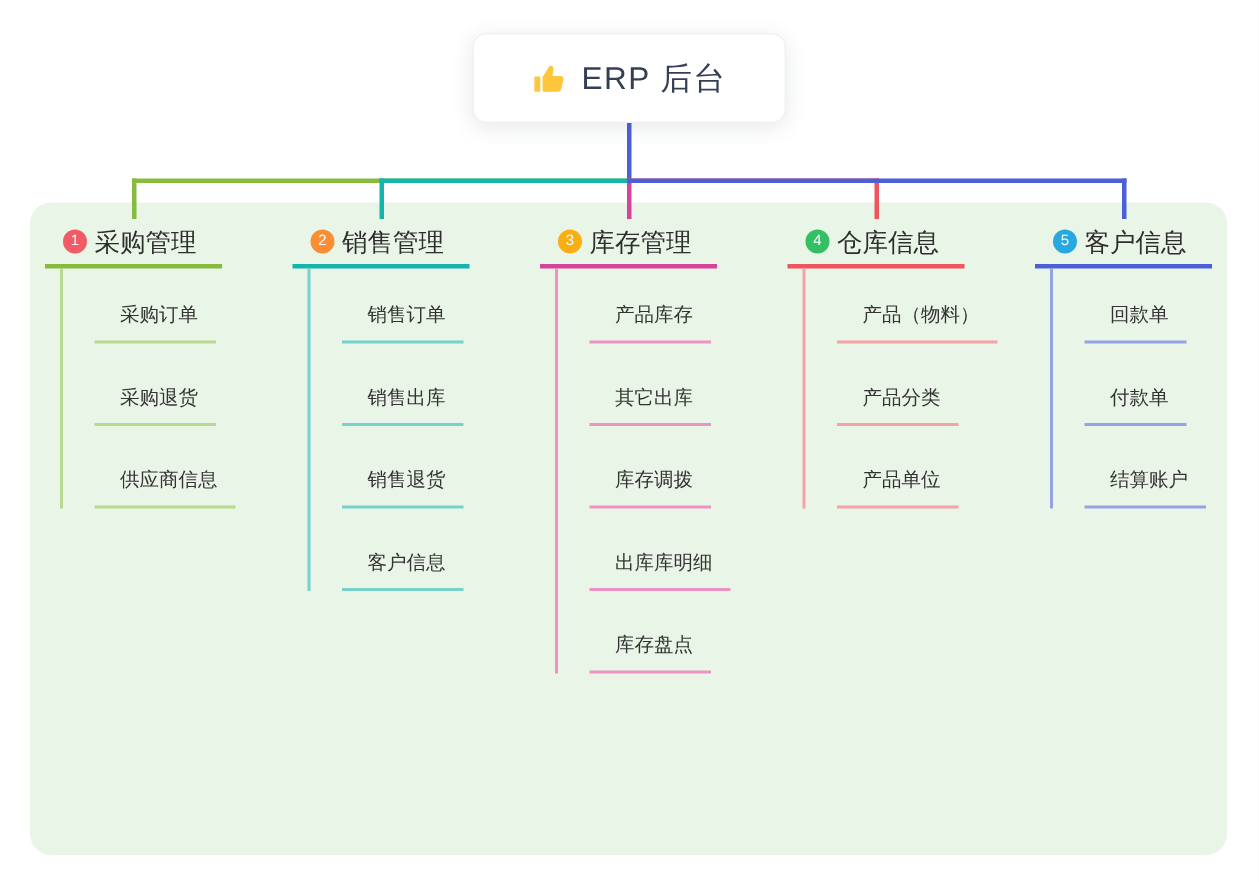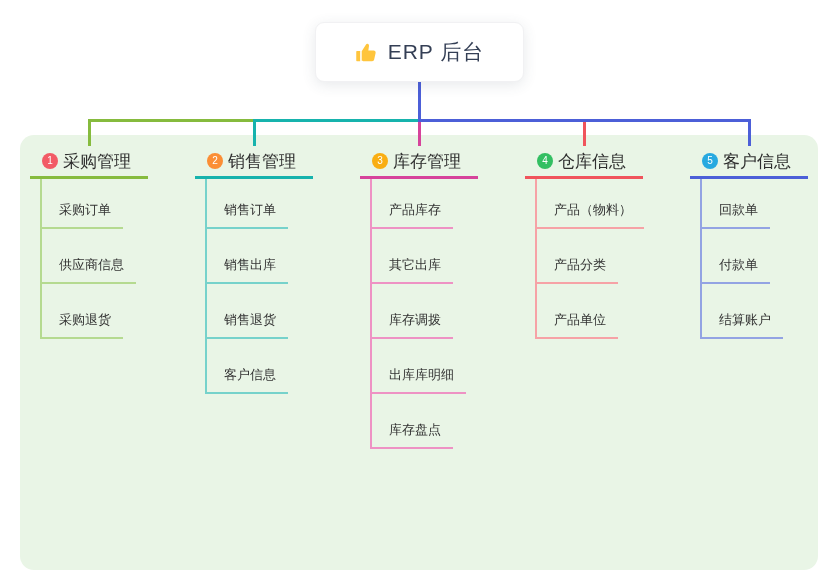--- a/index.html
+++ b/index.html
@@ -30,21 +30,21 @@
     border-bottom:3px solid var(--main); cursor:default;
   }
   .badge {
     width:16px; height:16px; border-radius:50%; background:var(--badge);
     color:#fff; font-size:10px; line-height:16px; text-align:center;
     margin-right:5px; flex:0 0 16px;
   }
   .branch-label { font-size:17px; color:#2e2e2e; font-weight:400; white-space:nowrap; }
 
   .branch-list { margin-left:10px; border-left:2px solid var(--light); }
-  .sub-row { height:55px; display:flex; align-items:flex-end; }
+  .sub-row { height:55px; display:flex; align-items:flex-end;padding-left:21px; }
   .sub-row:first-child { height:50px; }
   .sub-item {
     display:inline-block; border-bottom:2px solid var(--light);
     padding:0 12px 8px 17px; font-size:13px; color:#333; white-space:nowrap;
   }
 </style>
 </head>
 <body>
 
 <div class="page">
@@ -77,24 +77,24 @@
   <div class="branch" style="left: 30px; --main: #86BB3E; --light: #B5DA90;">
     <div class="branch-title">
       <span class="badge" style="background: rgb(242, 91, 102);">1</span>
       <span class="branch-label">采购管理</span>
     </div>
     <div class="branch-list">
           <div class="sub-row">
             <span class="sub-item">采购订单</span>
           </div>
           <div class="sub-row">
-            <span class="sub-item">供应商信息</span>
+            <span class="sub-item">采购退货</span>
           </div>
           <div class="sub-row">
-            <span class="sub-item">采购退货</span>
+            <span class="sub-item">供应商信息</span>
           </div>
         </div>
   </div>
 
   <div class="branch" style="left: 195px; --main: #17B3AD; --light: #76D2CB;">
     <div class="branch-title">
       <span class="badge" style="background: rgb(251, 142, 53);">2</span>
       <span class="branch-label">销售管理</span>
     </div>
     <div class="branch-list">

